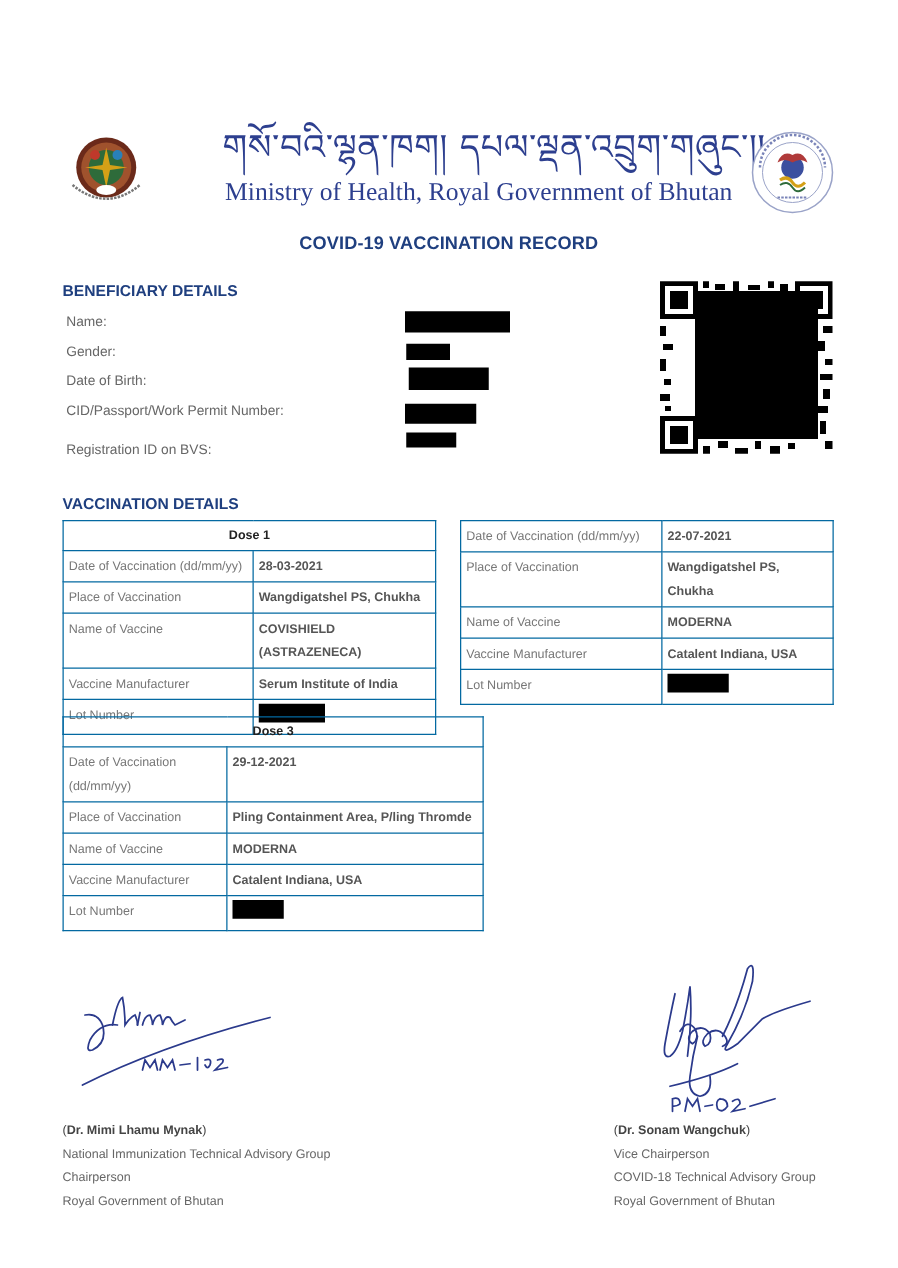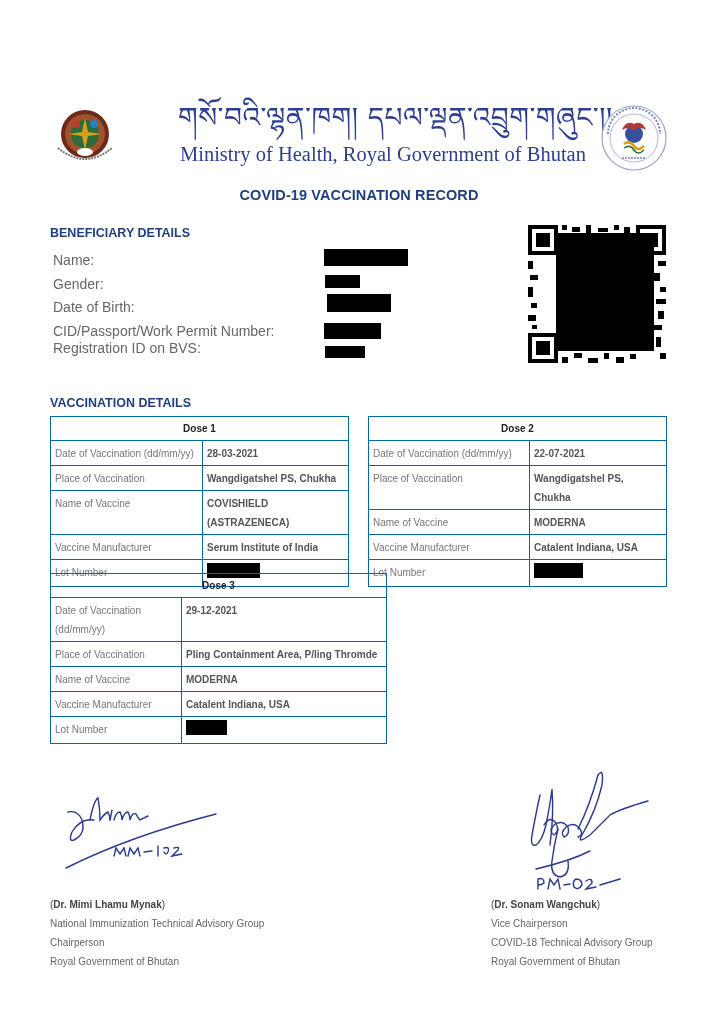--- a/index.html
+++ b/index.html
@@ -13,21 +13,21 @@
   .logo-right { left: 600px; top: 104px; width: 68px; height: 68px; }
   .dz-title { left: 178px; top: 98px; width: 370px; font-family: "DejaVu Serif", serif; font-size: 28px; color: #2d3f8f; letter-spacing: 0.5px; white-space: nowrap; line-height: 40px; }
   .ministry { left: 180px; top: 143px; font-family: "Liberation Serif", "DejaVu Serif", serif; font-size: 20.5px; color: #2d3f8f; white-space: nowrap; text-align: right; }
 
   .doc-title { left: 0; width: 718px; top: 187px; text-align: center; font-weight: bold; font-size: 14.5px; color: #1f3f7f; letter-spacing: 0.1px; }
 
   .section-h { font-weight: bold; font-size: 12.5px; color: #1f3f7f; text-align: center; }
   .ben-h { left: 50px; top: 226px; }
   .vac-h { left: 50px; top: 396px; }
 
-  .ben-label { left: 53px; font-size: 14px; color: #666; }
+  .ben-label { left: 53px; font-size: 11px; color: #666; }
   .redact { background: #000; }
 
   
   .qr { left: 528px; top: 225px; width: 138px; height: 138px; }
 
   
   table.dose { position: absolute; border-collapse: collapse; font-size: 10px; }
   table.dose td, table.dose th { border: 1px solid #0369a1; padding: 0 4px; vertical-align: top; }
   table.dose th { font-weight: bold; color: #222; text-align: center; height: 24px; vertical-align: middle; font-size: 10px; }
   table.dose td.lbl { color: #777; line-height: 19px; padding-top: 3px; padding-bottom: 2px; }
@@ -93,21 +93,21 @@
 
 <div class="abs ben-label" style="top:276px;">Gender:</div>
 <div class="abs redact" style="left:325px; top:275px; width:35px; height:13px;"></div>
 
 <div class="abs ben-label" style="top:299px;">Date of Birth:</div>
 <div class="abs redact" style="left:327px; top:294px; width:64px; height:18px;"></div>
 
 <div class="abs ben-label" style="top:323px;">CID/Passport/Work Permit Number:</div>
 <div class="abs redact" style="left:324px; top:323px; width:57px; height:16px;"></div>
 
-<div class="abs ben-label" style="top:340px;">Registration ID on BVS:</div>
+<div class="abs ben-label" style="top:354px;">Registration ID on BVS:</div>
 <div class="abs redact" style="left:325px; top:346px; width:40px; height:12px;"></div>
 
 <div class="abs qr">
   <svg width="138" height="138" viewBox="0 0 138 138" shape-rendering="crispEdges">
     <rect x="0" y="0" width="138" height="138" fill="#fff"></rect>
 
     <rect x="0" y="0" width="30" height="30" fill="#000"></rect>
     <rect x="4" y="4" width="22" height="22" fill="#fff"></rect>
     <rect x="8" y="8" width="14" height="14" fill="#000"></rect>
     <rect x="108" y="0" width="30" height="30" fill="#000"></rect>
@@ -183,23 +183,20 @@
   </tr>
 </tbody>
   </table>
 
 <table class="dose" id="dose2">
   <colgroup>
       <col class="c1">
       <col>
     </colgroup>
   <tbody>
-      <tr>
-        <th colspan="2">Dose 2</th>
-      </tr>
   <tr class="r">
     <td class="lbl">Date of Vaccination (dd/mm/yy)</td>
     <td class="val">22-07-2021</td>
   </tr>
   <tr class="r">
     <td class="lbl">Place of Vaccination</td>
     <td class="val">Wangdigatshel PS, Chukha</td>
   </tr>
   <tr class="r">
     <td class="lbl">Name of Vaccine</td>

